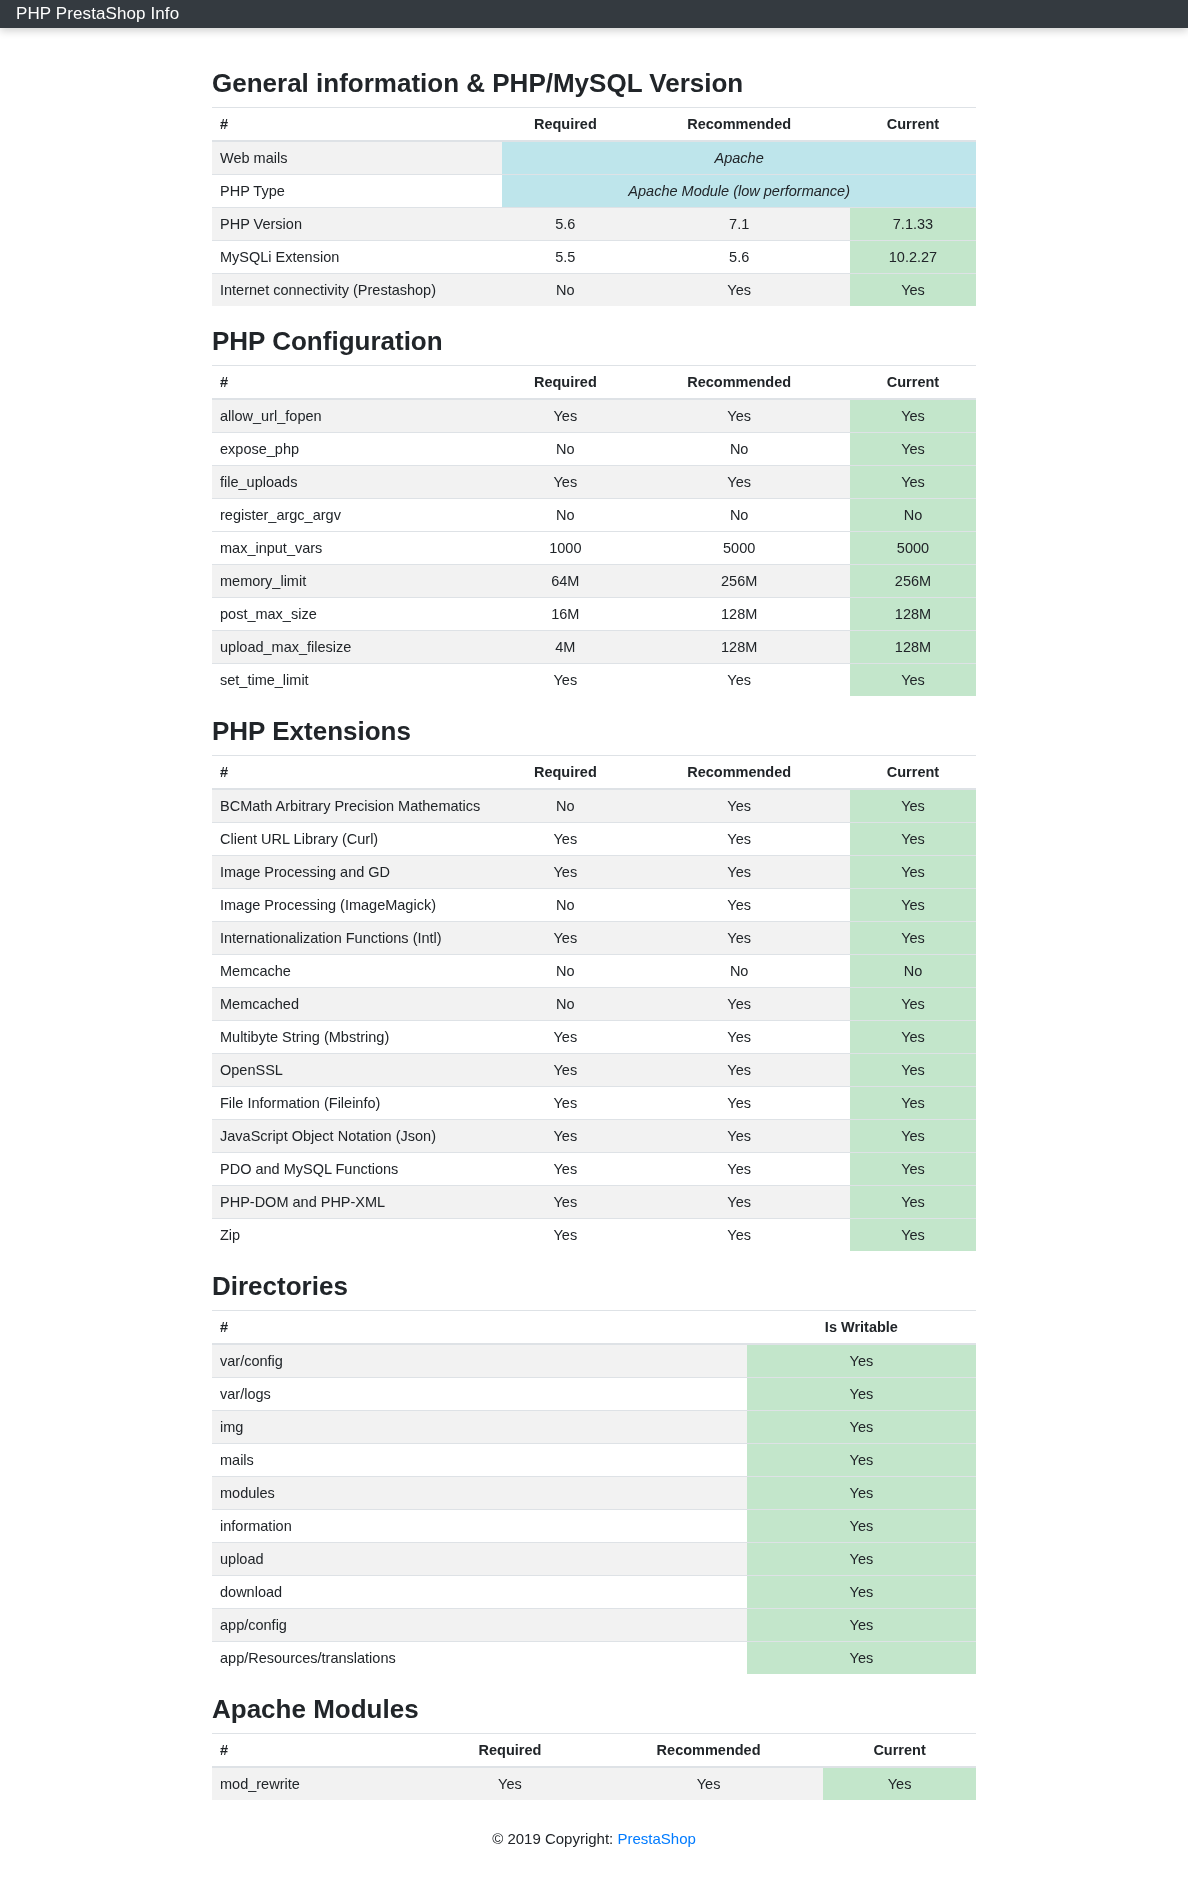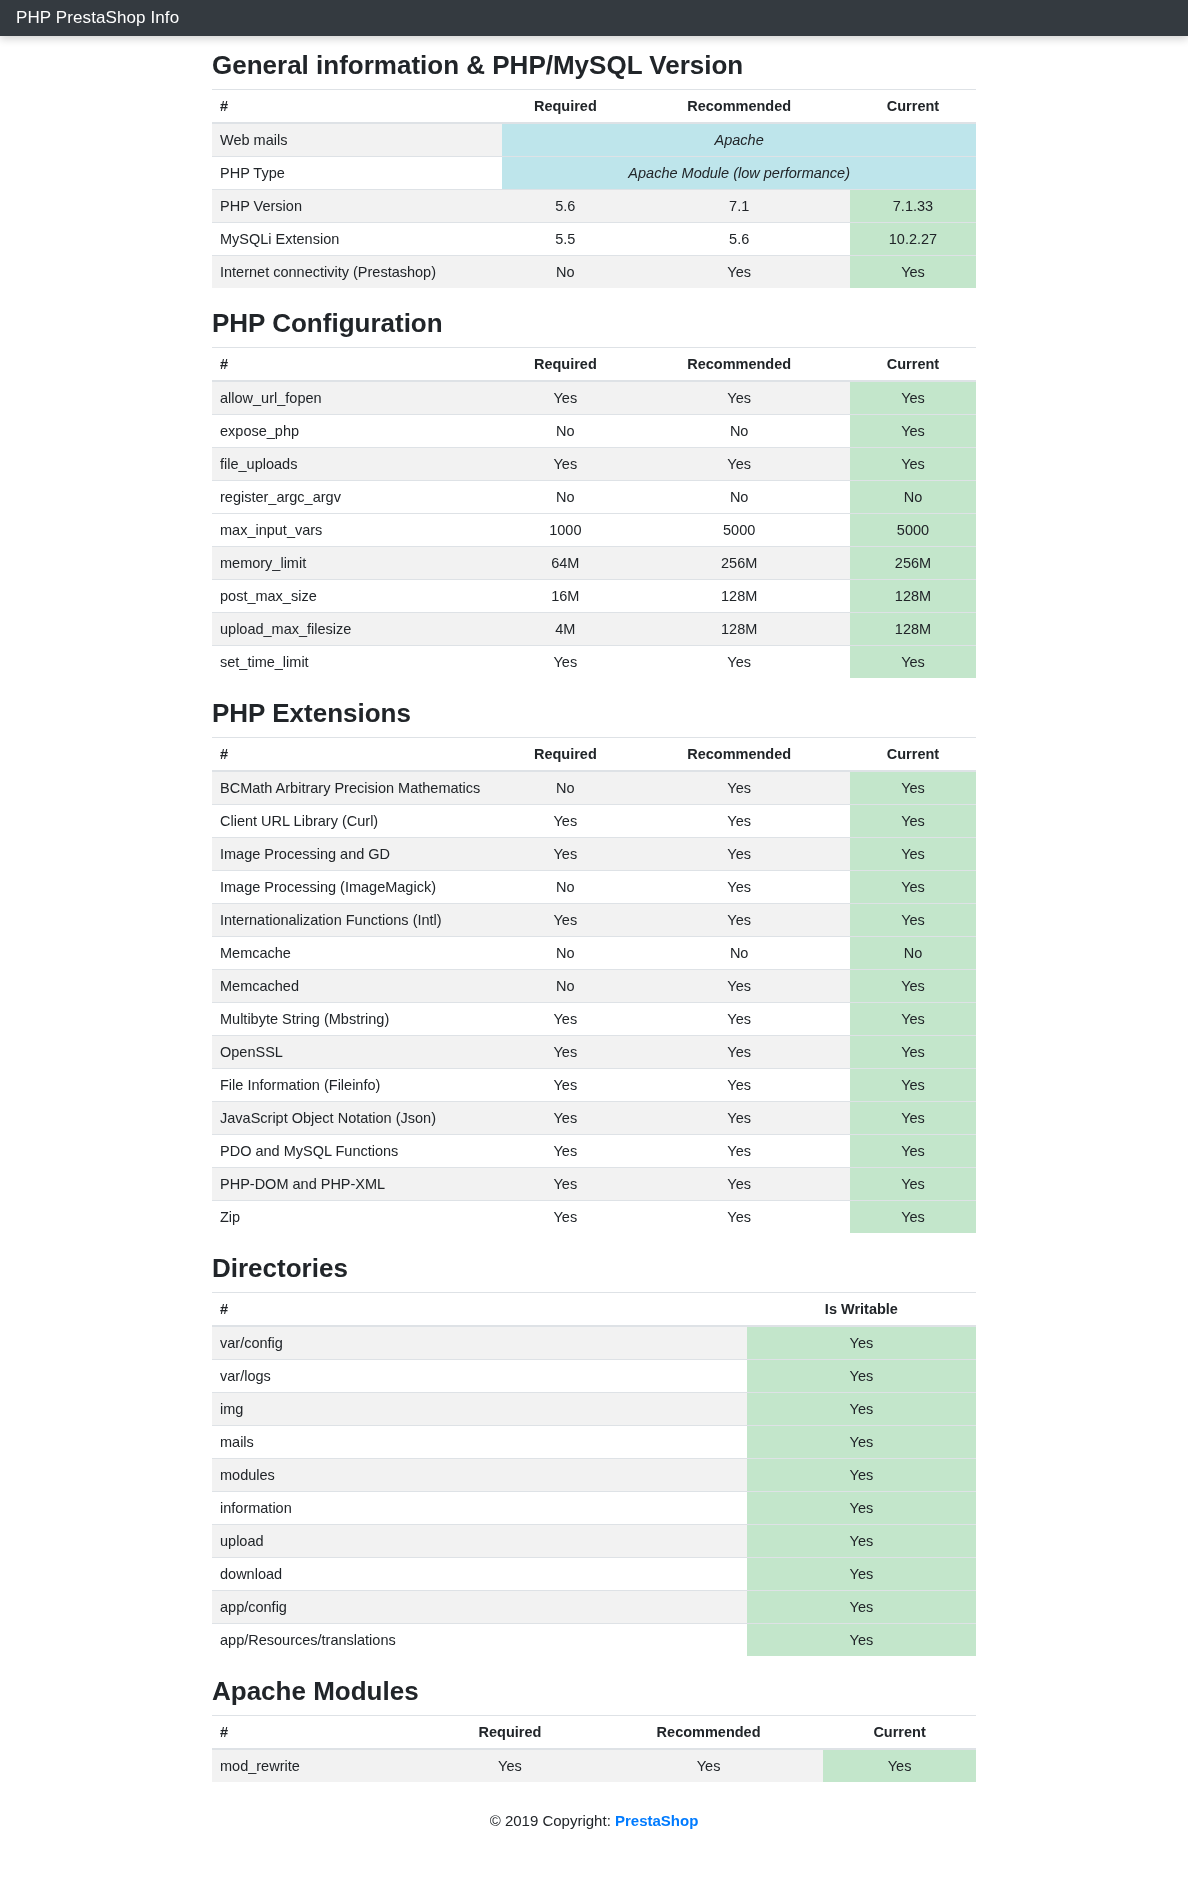--- a/index.html
+++ b/index.html
@@ -4,39 +4,39 @@
 <style>
   * { box-sizing: border-box; }
   html, body {
     margin: 0;
     padding: 0;
     background: #ffffff;
     font-family: "Liberation Sans", "DejaVu Sans", sans-serif;
     color: #212529;
   }
   .navbar {
-    height: 36px;
+    height: 28px;
     background: #343a40;
     display: flex;
     align-items: center;
     padding: 0 16px;
     box-shadow: 0 3px 8px rgba(0,0,0,0.18);
     position: relative;
     z-index: 5;
   }
   .navbar .brand {
     color: #ffffff;
     font-size: 17px;
     font-weight: 500;
     letter-spacing: 0.1px;
   }
   main.container {
     width: 764px;
-    margin: 0 auto;
-    padding-top: 6px;
+    margin: 16px auto;
+    padding-top: 16px;
   }
   h2.section-title {
     font-size: 26px;
     line-height: 31px;
     font-weight: 600;
     margin: 20px 0 8px 0;
     color: #212529;
   }
   section:first-of-type h2.section-title { margin-top: 8px; }
   table.info-table {
@@ -63,21 +63,20 @@
     text-align: center;
     font-size: 15px;
     margin-top: 30px;
     padding-bottom: 40px;
     color: #212529;
   }
   footer.page-footer a {
     color: #007bff;
     text-decoration: none;
     cursor: pointer;
-    font-weight: bold;
   }
 </style>
 </head>
 <body>
 
 <header class="navbar">
   <span class="brand">PHP PrestaShop Info</span>
 </header>
 
 <main class="container">

